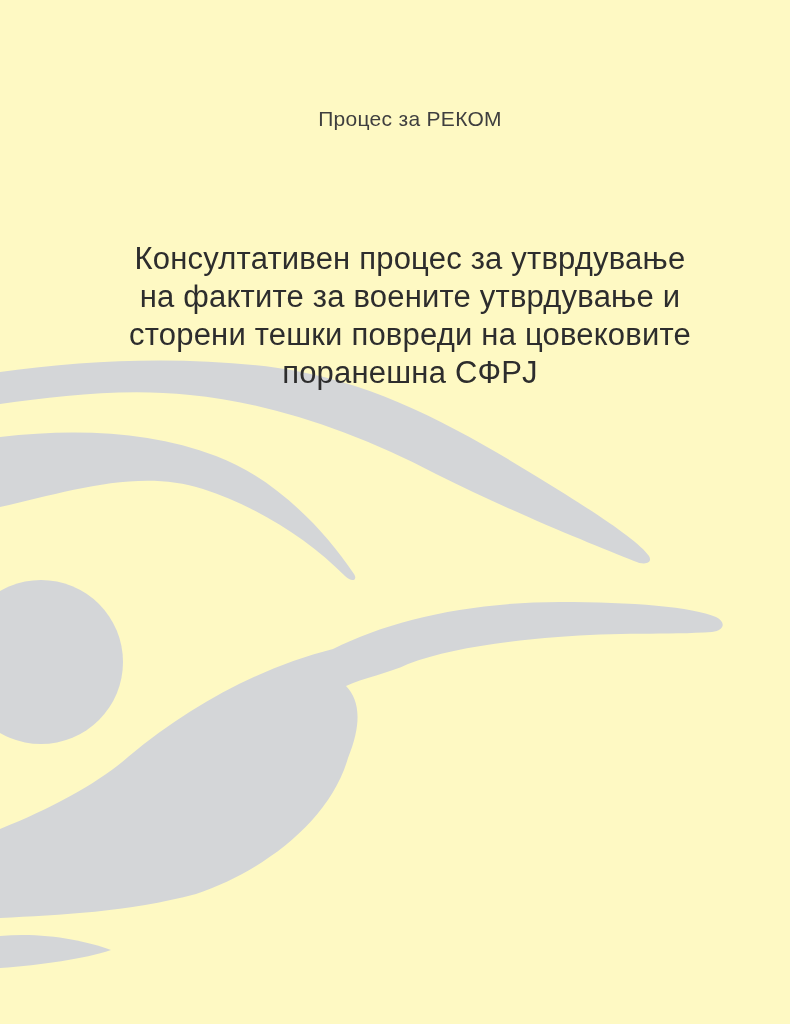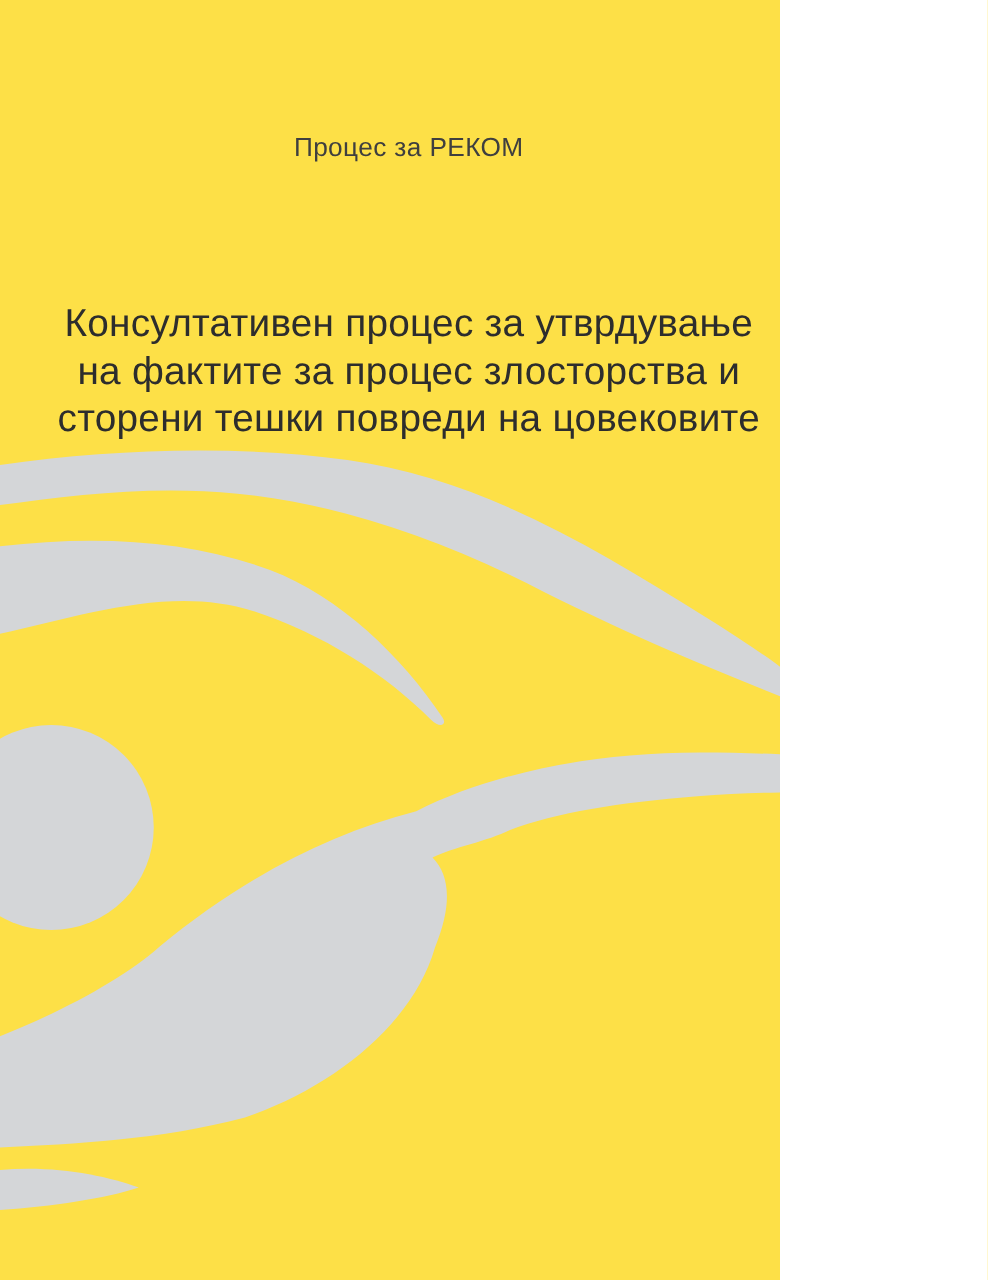--- a/index.html
+++ b/index.html
@@ -3,23 +3,23 @@
   <meta charset="utf-8">
   <style>
     html, body {
       margin: 0;
       padding: 0;
       background: #ffffff;
       font-family: "Liberation Sans", "DejaVu Sans", sans-serif;
     }
     .page {
       position: relative;
-      width: 624px;
+      width: 790px;
       height: 1024px;
-      background: #fde047;
+      background: #fef9c3;
       overflow: hidden;
     }
     .logo-svg {
       position: absolute;
       left: 0;
       top: 0;
       width: 790px;
       height: 1024px;
       z-index: 0;
     }
@@ -90,18 +90,19 @@
 
     <path d="M 0,936
              C 42,932 84,940 111,950
              C 84,959 42,965 0,968 Z" fill="#d4d6d8"></path>
   </svg>
 
   <div class="text-layer header-text">Процес за РЕКОМ</div>
 
   <div class="text-layer title-block">
     <div class="title-line">Консултативен процес за утврдување</div>
-    <div class="title-line">на фактите за процес злосторства и</div>
+    <div class="title-line">на фактите за воените утврдување и</div>
     <div class="title-line">сторени тешки повреди на цовековите</div>
+    <div class="title-line">поранешна СФРЈ</div>
   </div>
 
 
 </div>
 
 </body></html>

